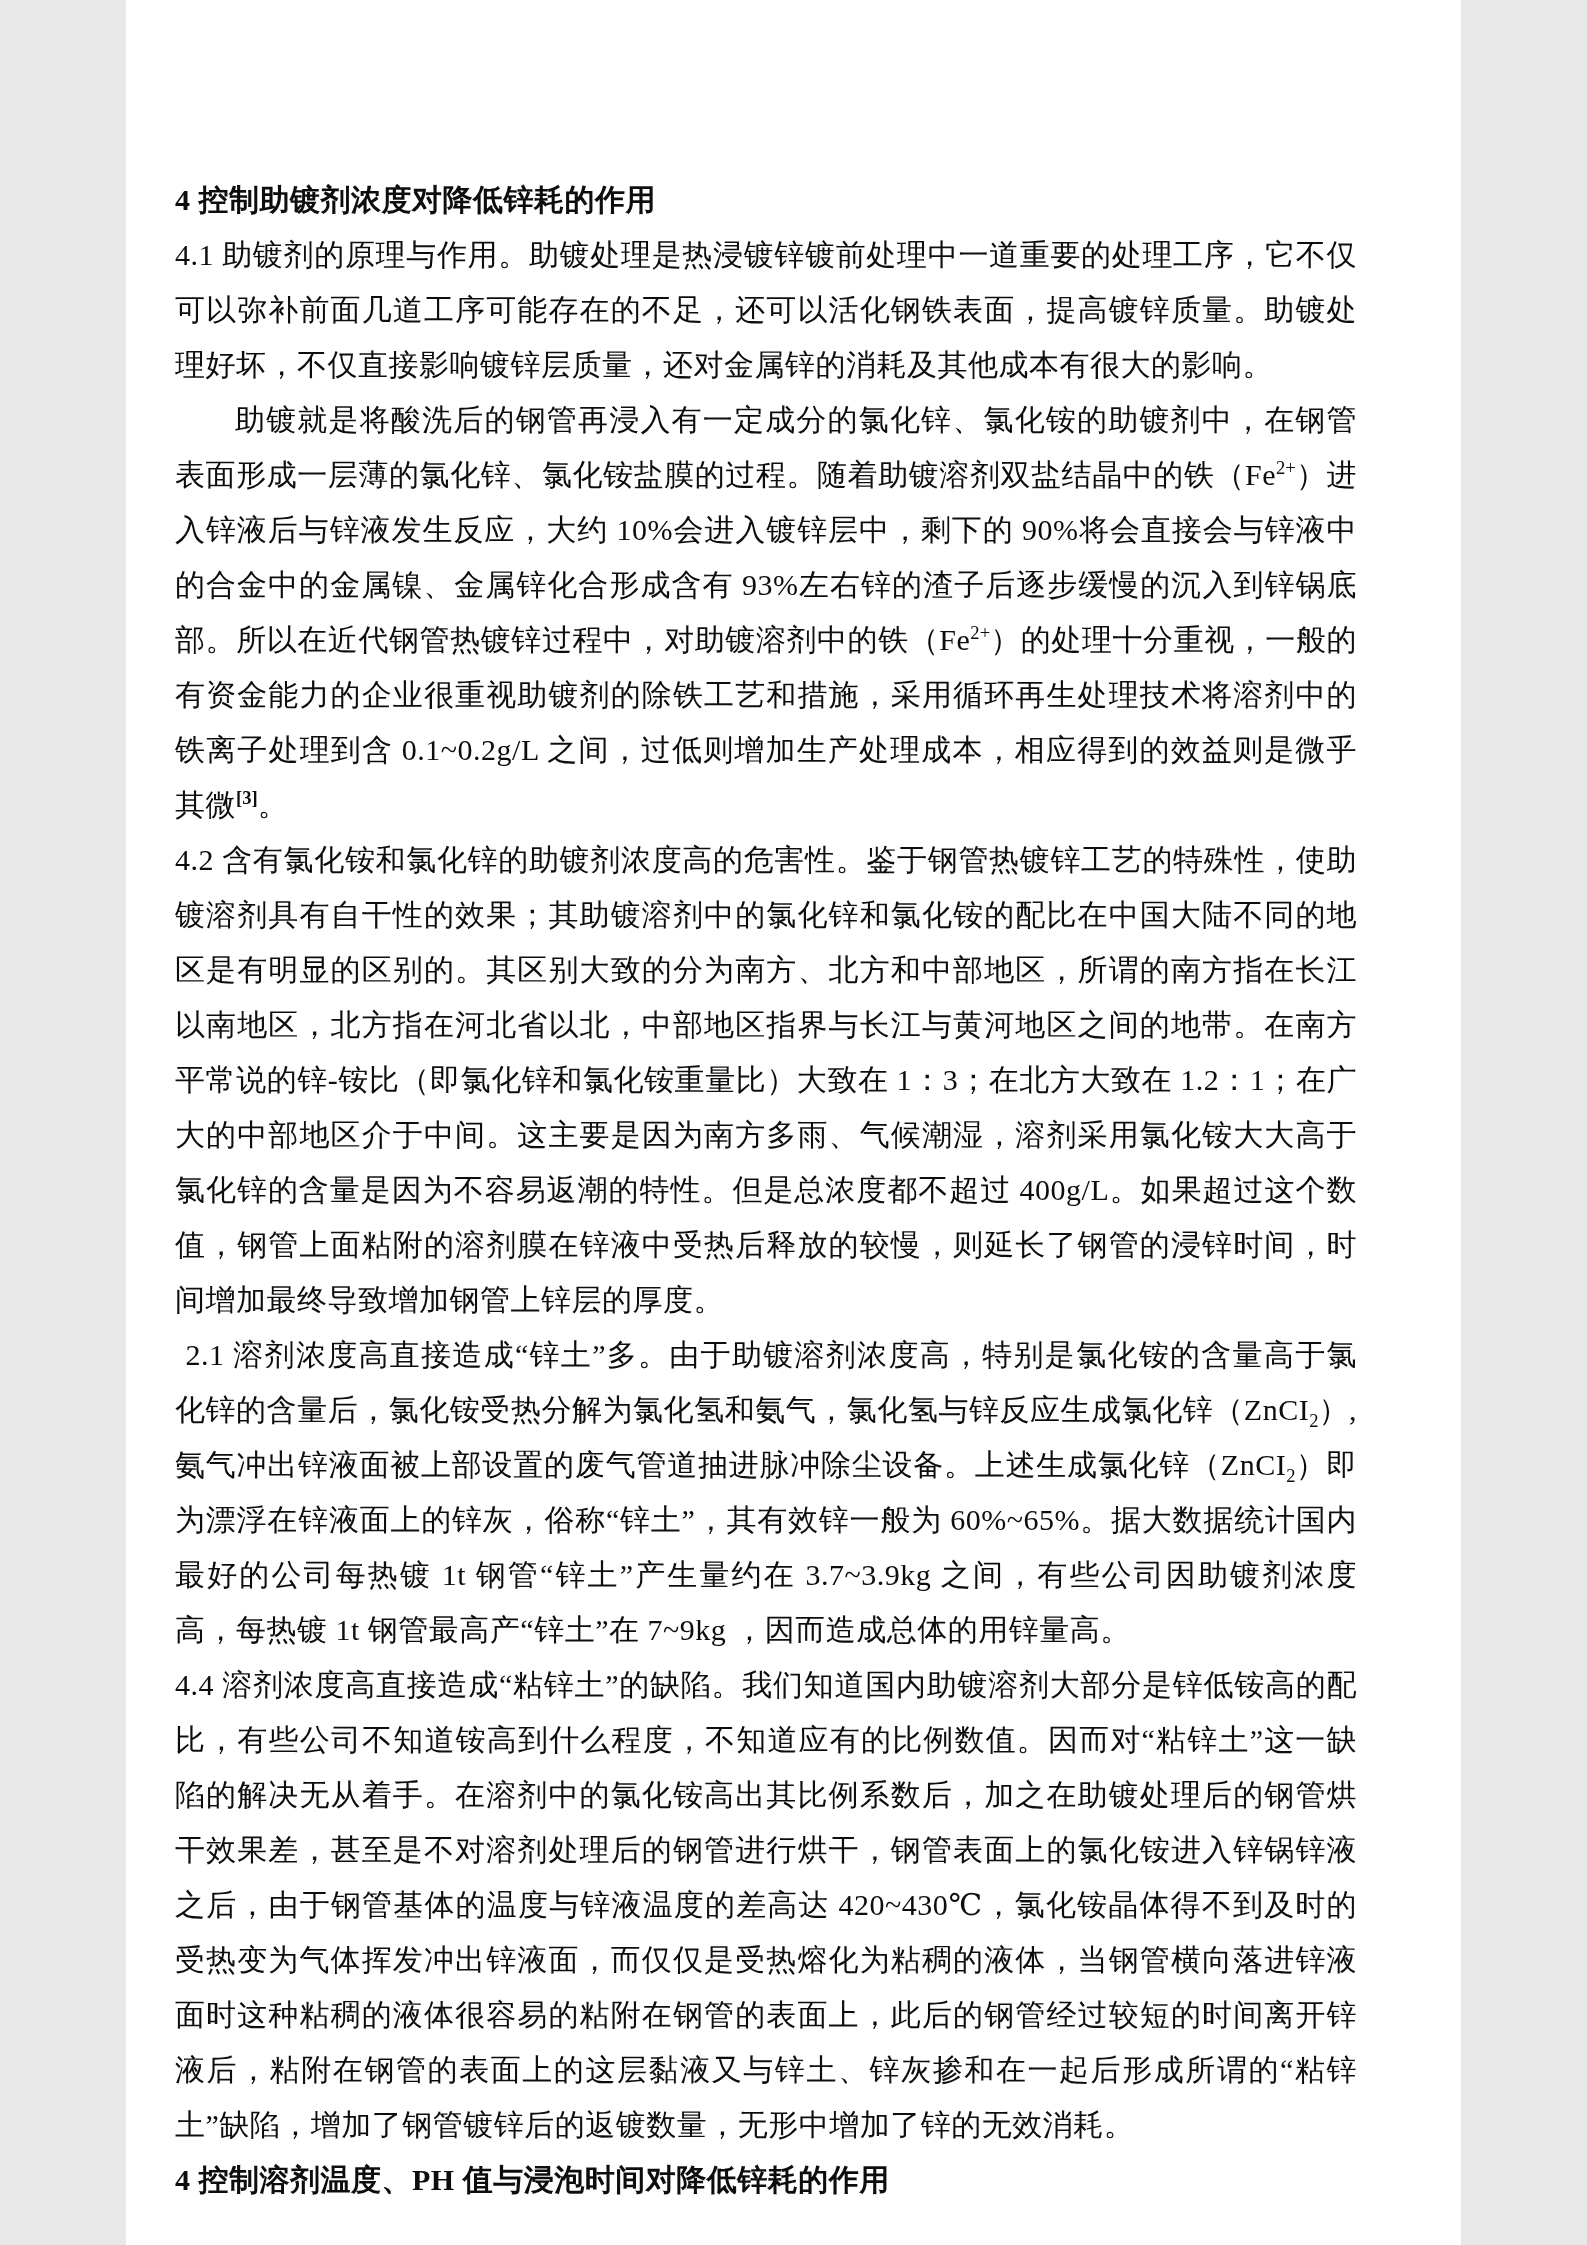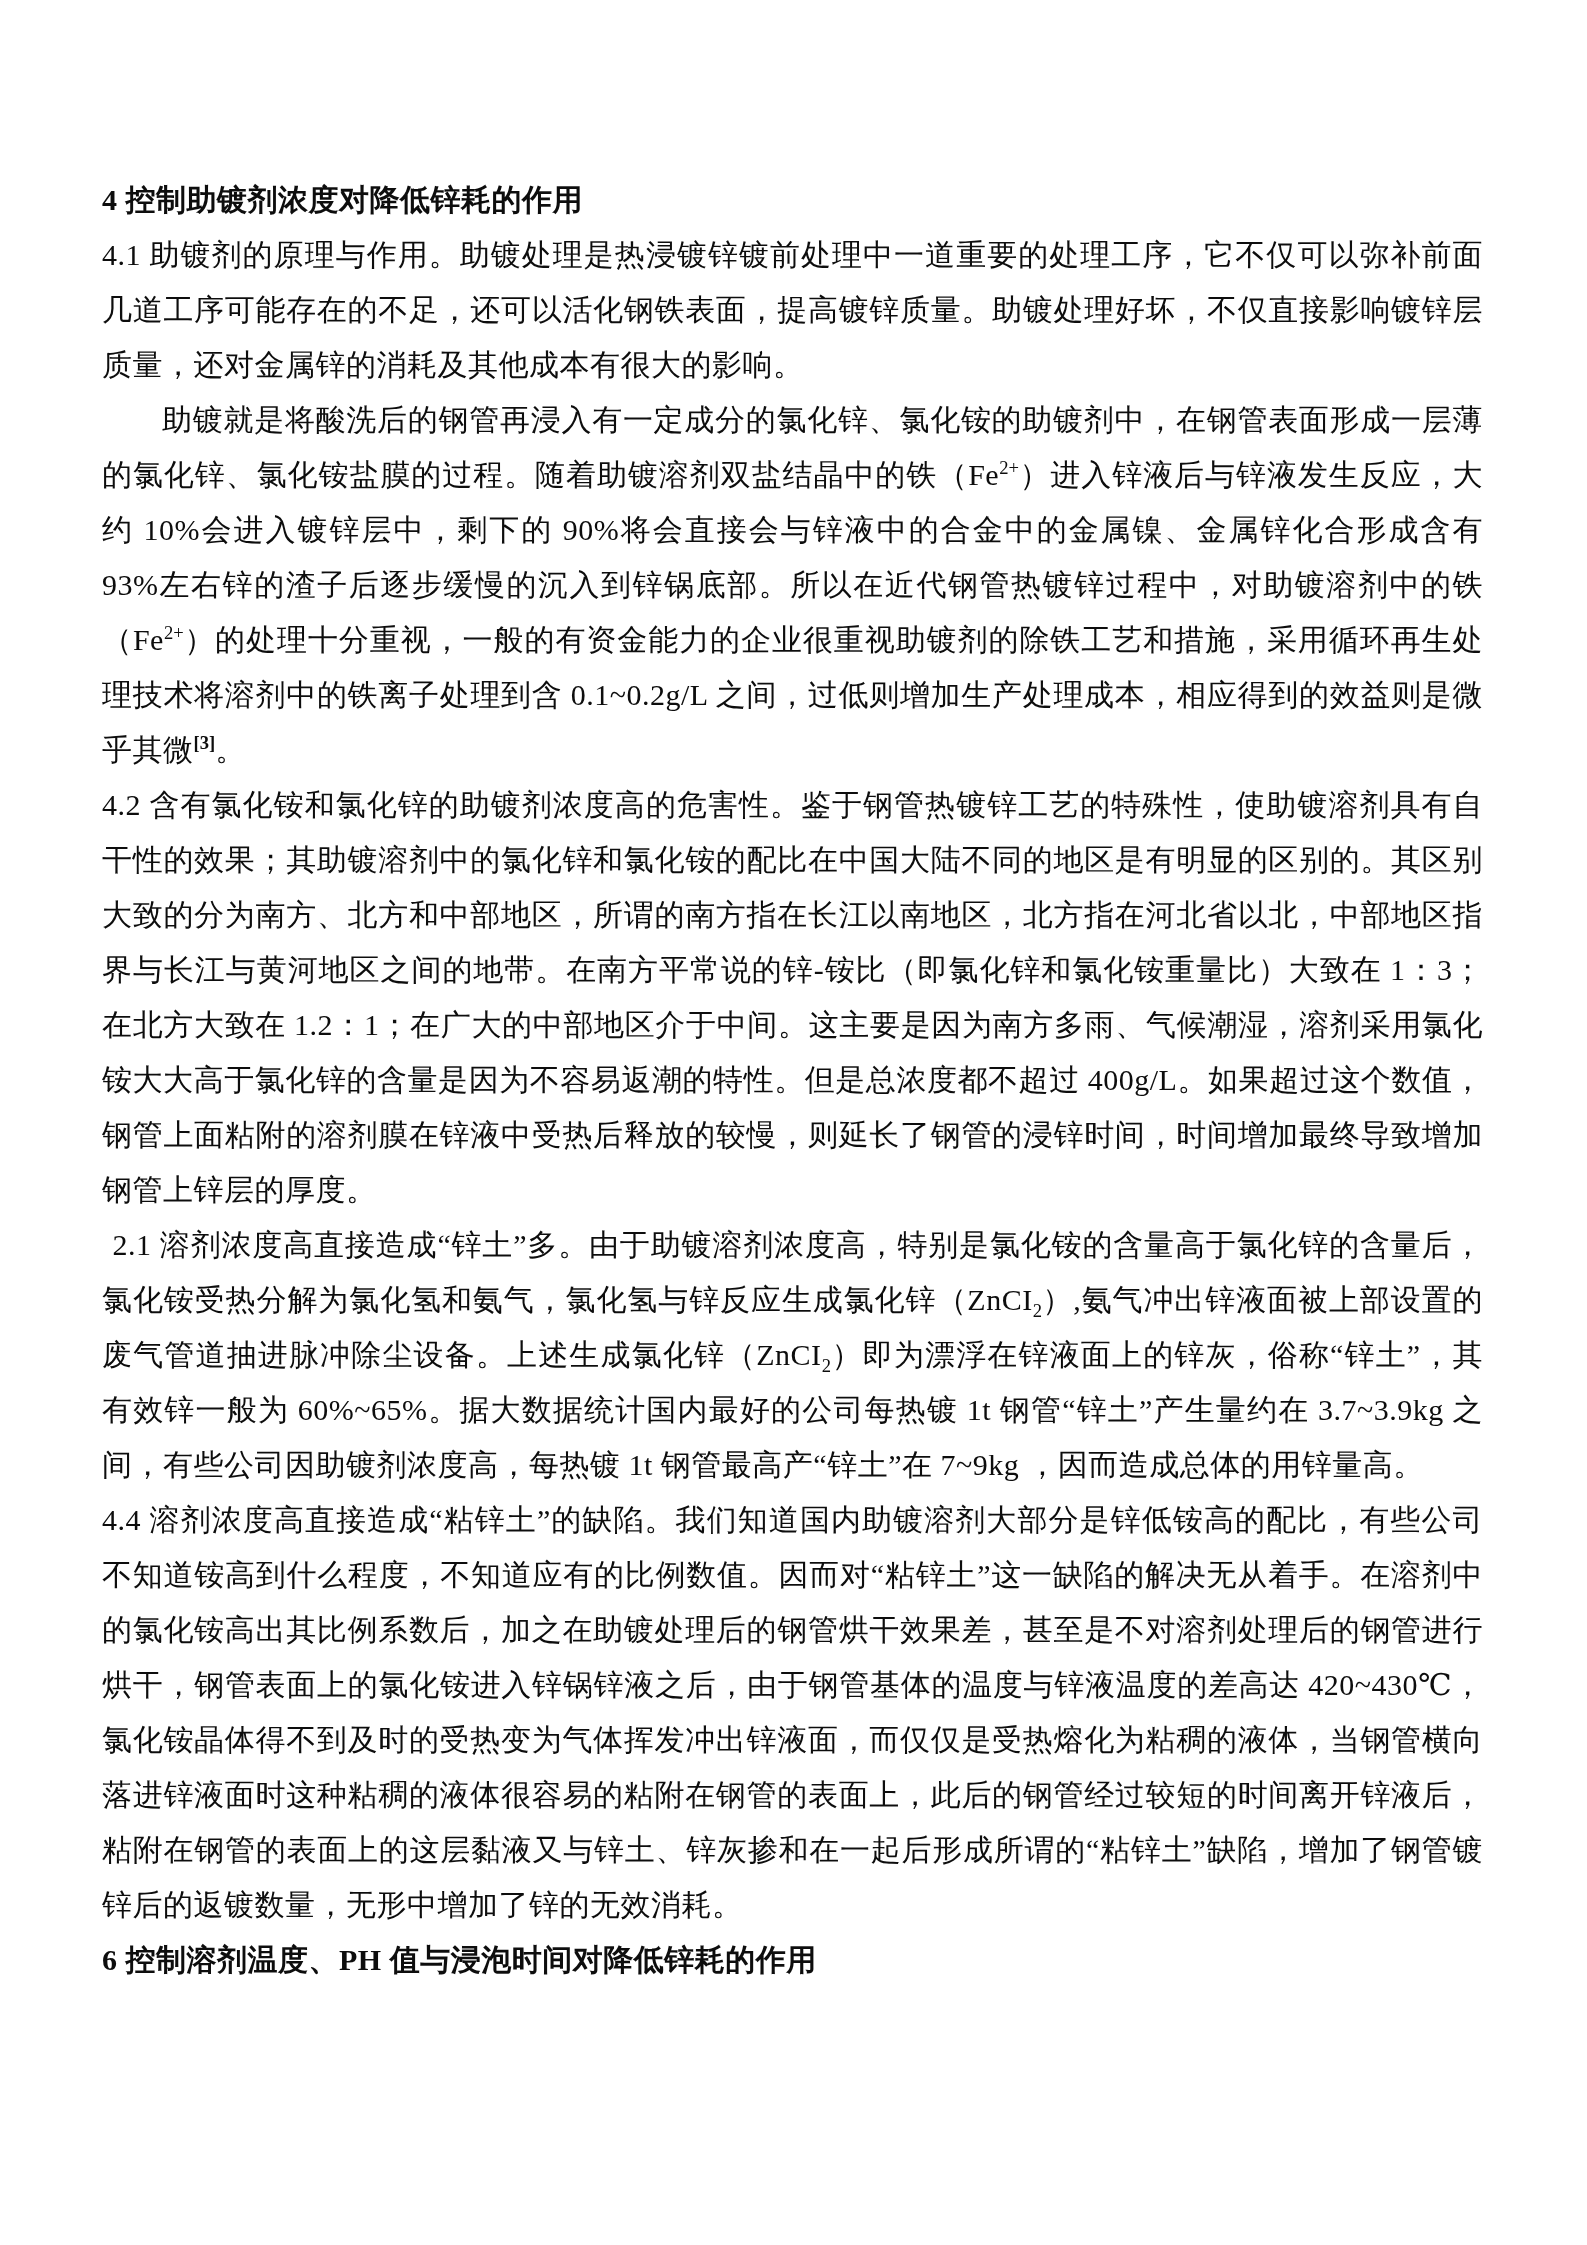--- a/index.html
+++ b/index.html
@@ -2,26 +2,26 @@
 <html lang="zh"><head>
 <meta charset="utf-8">
 <style>
   html, body {
     margin: 0;
     padding: 0;
     background: #e8e8e8;
   }
   .page {
     position: relative;
-    width: 1587px;
+    width: 1335px;
     height: 2245px;
     margin: 0 auto;
     background: #ffffff;
     box-sizing: border-box;
-    padding: 172px 104px 0 102px;
+    padding: 172px 104px 0 49px;
     font-family: "Liberation Serif", "DejaVu Serif", serif;
     font-size: 30px;
     line-height: 55px;
     color: #0d0d0d;
     overflow: hidden;
   }
   .block {
     margin: 0;
     text-align: justify;
     letter-spacing: 0.5px;
@@ -53,15 +53,15 @@
 <body>
 
 <main class="page">
   <article>
       <h2 class="heading block indent-none"><span>4 控制助镀剂浓度对降低锌耗的作用</span></h2>
       <p class="para block indent-none"><span>4.1 助镀剂的原理与作用。助镀处理是热浸镀锌镀前处理中一道重要的处理工序，它不仅可以弥补前面几道工序可能存在的不足，还可以活化钢铁表面，提高镀锌质量。助镀处理好坏，不仅直接影响镀锌层质量，还对金属锌的消耗及其他成本有很大的影响。</span></p>
       <p class="para block indent-first-line"><span>助镀就是将酸洗后的钢管再浸入有一定成分的氯化锌、氯化铵的助镀剂中，在钢管表面形成一层薄的氯化锌、氯化铵盐膜的过程。随着助镀溶剂双盐结晶中的铁（</span><span class="seg-italic">Fe</span><sup>2+</sup><span>）进入锌液后与锌液发生反应，大约 10%会进入镀锌层中，剩下的 90%将会直接会与锌液中的合金中的金属镍、金属锌化合形成含有 93%左右锌的渣子后逐步缓慢的沉入到锌锅底部。所以在近代钢管热镀锌过程中，对助镀溶剂中的铁（</span><span class="seg-italic">Fe</span><sup>2+</sup><span>）的处理十分重视，一般的有资金能力的企业很重视助镀剂的除铁工艺和措施，采用循环再生处理技术将溶剂中的铁离子处理到含 0.1~0.2g/L 之间，过低则增加生产处理成本，相应得到的效益则是微乎其微</span><sup class="seg-bold">[3]</sup><span>。</span></p>
       <p class="para block indent-none"><span>4.2 含有氯化铵和氯化锌的助镀剂浓度高的危害性。鉴于钢管热镀锌工艺的特殊性，使助镀溶剂具有自干性的效果；其助镀溶剂中的氯化锌和氯化铵的配比在中国大陆不同的地区是有明显的区别的。其区别大致的分为南方、北方和中部地区，所谓的南方指在长江以南地区，北方指在河北省以北，中部地区指界与长江与黄河地区之间的地带。在南方平常说的锌-铵比（即氯化锌和氯化铵重量比）大致在 1：3；在北方大致在 1.2：1；在广大的中部地区介于中间。这主要是因为南方多雨、气候潮湿，溶剂采用氯化铵大大高于氯化锌的含量是因为不容易返潮的特性。但是总浓度都不超过 400g/L。如果超过这个数值，钢管上面粘附的溶剂膜在锌液中受热后释放的较慢，则延长了钢管的浸锌时间，时间增加最终导致增加钢管上锌层的厚度。</span></p>
       <p class="para block indent-small"><span>2.1 溶剂浓度高直接造成“锌土”多。由于助镀溶剂浓度高，特别是氯化铵的含量高于氯化锌的含量后，氯化铵受热分解为氯化氢和氨气，氯化氢与锌反应生成氯化锌（ZnCI</span><sub>2</sub><span>）,氨气冲出锌液面被上部设置的废气管道抽进脉冲除尘设备。上述生成氯化锌（ZnCI</span><sub>2</sub><span>）即为漂浮在锌液面上的锌灰，俗称“锌土”，其有效锌一般为 60%~65%。据大数据统计国内最好的公司每热镀 1t 钢管“锌土”产生量约在 3.7~3.9kg 之间，有些公司因助镀剂浓度高，每热镀 1t 钢管最高产“锌土”在 7~9kg ，因而造成总体的用锌量高。</span></p>
       <p class="para block indent-none"><span>4.4 溶剂浓度高直接造成“粘锌土”的缺陷。我们知道国内助镀溶剂大部分是锌低铵高的配比，有些公司不知道铵高到什么程度，不知道应有的比例数值。因而对“粘锌土”这一缺陷的解决无从着手。在溶剂中的氯化铵高出其比例系数后，加之在助镀处理后的钢管烘干效果差，甚至是不对溶剂处理后的钢管进行烘干，钢管表面上的氯化铵进入锌锅锌液之后，由于钢管基体的温度与锌液温度的差高达 420~430℃，氯化铵晶体得不到及时的受热变为气体挥发冲出锌液面，而仅仅是受热熔化为粘稠的液体，当钢管横向落进锌液面时这种粘稠的液体很容易的粘附在钢管的表面上，此后的钢管经过较短的时间离开锌液后，粘附在钢管的表面上的这层黏液又与锌土、锌灰掺和在一起后形成所谓的“粘锌土”缺陷，增加了钢管镀锌后的返镀数量，无形中增加了锌的无效消耗。</span></p>
-      <h2 class="heading block indent-none"><span>6 控制溶剂温度、PH 值与浸泡时间对降低锌耗的作用</span></h2>
+      <h2 class="heading block indent-none"><span>4 控制溶剂温度、PH 值与浸泡时间对降低锌耗的作用</span></h2>
     </article>
 </main>
 
 </body></html>

